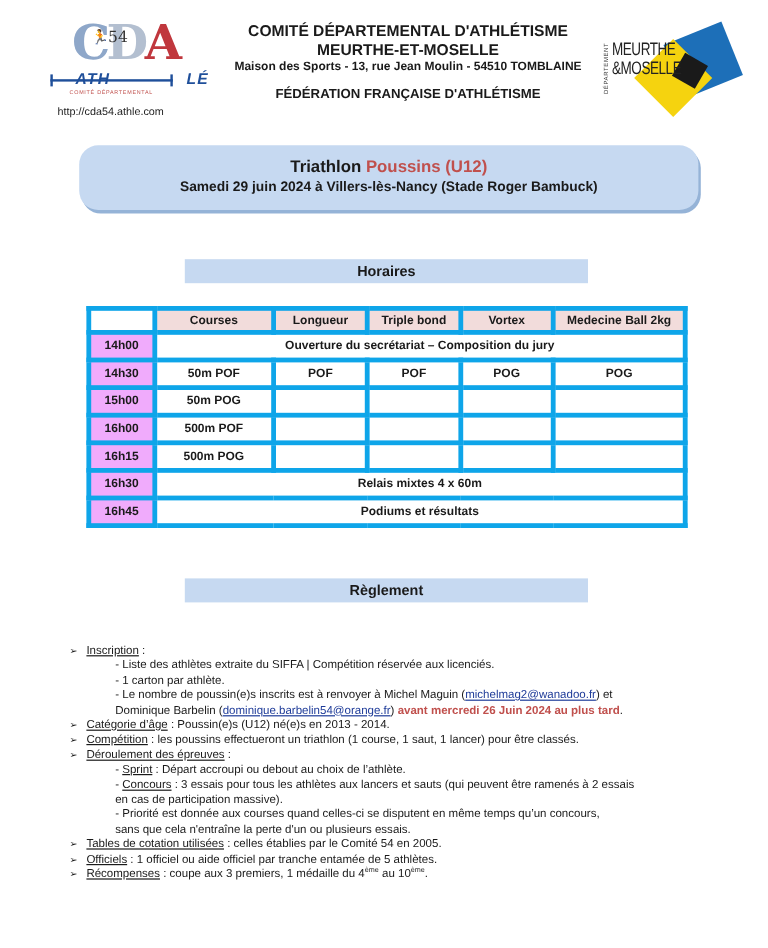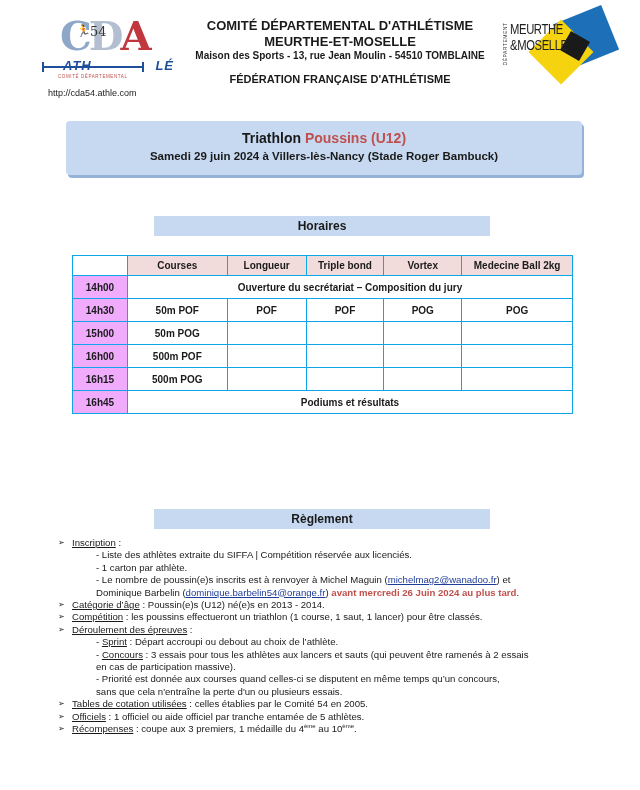--- a/index.html
+++ b/index.html
@@ -24,41 +24,41 @@
   .logo-athle .line::after { right: 0; }
   .logo-sub { position: absolute; left: 48px; top: 66px; font-size: 4.5px; letter-spacing: 0.6px; color: #c0504d; }
   .site-url { position: absolute; left: 48px; top: 88px; font-size: 9px; color: #222; }
 
   .org { position: absolute; left: 190px; top: 18px; width: 300px; text-align: center; }
   .org .l1 { font-weight: bold; font-size: 13px; line-height: 16px; }
   .org .l2 { font-weight: bold; font-size: 13px; line-height: 16px; }
   .org .l3 { font-weight: bold; font-size: 10px; line-height: 12px; }
   .org .l4 { font-weight: bold; font-size: 11px; line-height: 14px; margin-top: 10px; }
 
-  .logo-right { position: absolute; left: 500px; top: 7px; width: 125px; height: 80px; }
+  .logo-right { position: absolute; left: 500px; top: 20px; width: 125px; height: 80px; }
   .logo-right .blue { position: absolute; left: 60px; top: 6px; width: 52px; height: 48px; background: #1d6fb8; transform: rotate(-22deg); }
   .logo-right .yellow { position: absolute; left: 38px; top: 22px; width: 46px; height: 46px; background: #f5d30f; transform: rotate(45deg); }
   .logo-right .black { position: absolute; left: 64px; top: 28px; width: 22px; height: 22px; background: #1a1a1a; transform: rotate(30deg); }
   .logo-right .dept { position: absolute; left: -16px; top: 34px; font-size: 5px; transform: rotate(-90deg); color: #333; letter-spacing: 0.5px; }
   .logo-right .name { position: absolute; left: 10px; top: 14px; font-family: "Liberation Sans", sans-serif; font-size: 15px; line-height: 16px; color: #222; transform: scaleX(0.75); transform-origin: left top; letter-spacing: -0.5px; z-index: 2; }
 
   
-  .banner { position: absolute; left: 66px; top: 121px; width: 516px; height: 54px; background: #c6d9f1; border-radius: 4px; box-shadow: 2px 3px 0 #95b3d7; text-align: center; padding-top: 8px; }
+  .banner { position: absolute; left: 66px; top: 121px; width: 516px; height: 54px; background: #c6d9f1; border-radius: 16px; box-shadow: 2px 3px 0 #95b3d7; text-align: center; padding-top: 8px; }
   .banner .t1 { font-weight: bold; font-size: 14px; line-height: 18px; }
   .banner .t1 .accent { color: #c0504d; }
   .banner .t2 { font-weight: bold; font-size: 11.5px; line-height: 16px; margin-top: 1px; }
 
   
   .section-bar { position: absolute; left: 154px; width: 336px; height: 20px; background: #c6d9f1; text-align: center; font-weight: bold; font-size: 12px; line-height: 20px; }
   .bar-horaires { top: 216px; }
-  .bar-reglement { top: 509px; }
+  .bar-reglement { top: 482px; }
 
   
   table.schedule { position: absolute; left: 72px; top: 255px; width: 501px; border-collapse: collapse; font-size: 10px; font-weight: bold; }
-  table.schedule td, table.schedule th { border: 1px solid #0ea5e9; text-align: center; vertical-align: middle; height: 23px; padding: 0; }
+  table.schedule td, table.schedule th { border: 4px solid #0ea5e9; text-align: center; vertical-align: middle; height: 23px; padding: 0; }
   table.schedule th { background: #f2dcdb; font-weight: bold; height: 20px; }
   table.schedule th.corner { background: #ffffff; }
   table.schedule td.time { background: #f0abfc; width: 55px; }
   col.c0 { width: 55px; } col.c1 { width: 100px; } col.c2 { width: 79px; } col.c3 { width: 78px; } col.c4 { width: 78px; } col.c5 { width: 111px; }
 
   
   .rules { position: absolute; left: 58px; top: 537px; width: 570px; font-size: 9.6px; line-height: 12.4px; }
   .rule { position: relative; padding-left: 14px; }
   .rule .arrow { position: absolute; left: 0; top: 0; font-size: 8px; }
   .rule .head { text-decoration: underline; }
@@ -164,20 +164,24 @@
     </tr>
     <tr>
       <td class="time">16h15</td>
       <td>500m  POG</td>
       <td></td>
       <td></td>
       <td></td>
       <td></td>
     </tr>
     <tr>
+      <td class="time">16h30</td>
+      <td colspan="5">Relais mixtes 4 x 60m</td>
+    </tr>
+    <tr>
       <td class="time">16h45</td>
       <td colspan="5">Podiums et résultats</td>
     </tr>
   </tbody>
 </table>
 
 <div class="section-bar bar-reglement">Règlement</div>
 
 <div class="rules">
 

